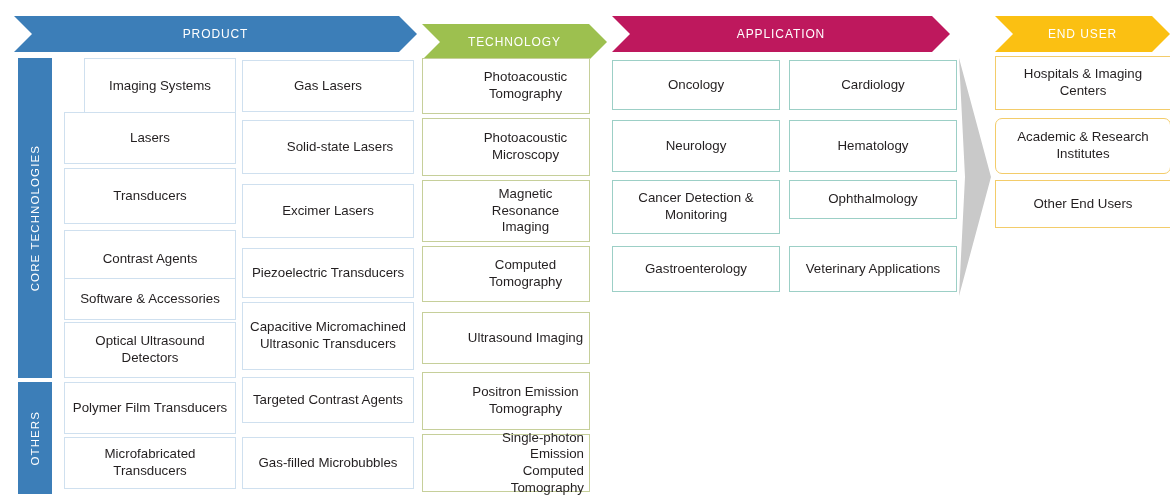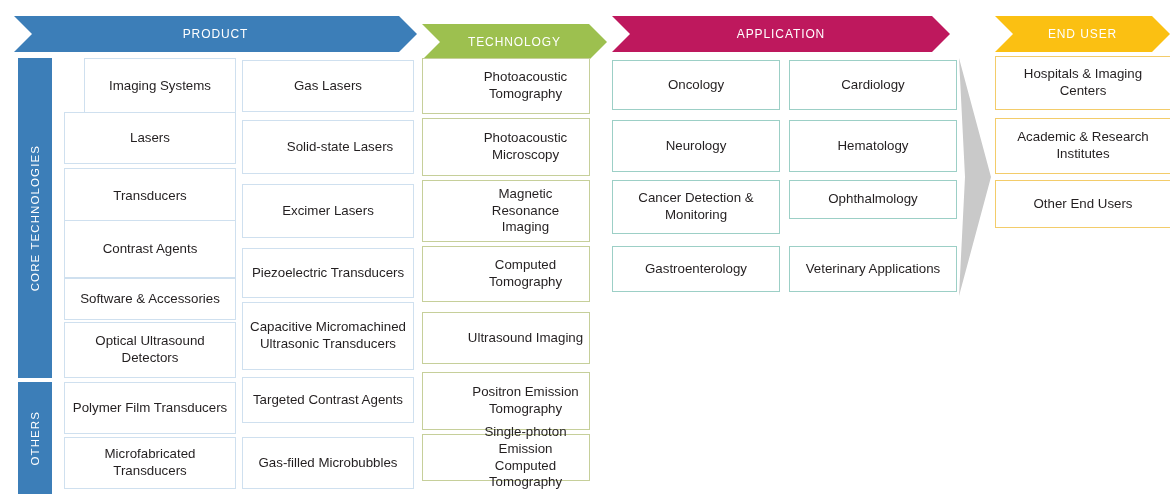--- a/index.html
+++ b/index.html
@@ -98,21 +98,21 @@
 <div class="col col-blue" id="col-product1">
     <div class="cell" style="top: 58px; height: 56px; margin-left: 20px;">
       <span>Imaging Systems</span>
     </div>
     <div class="cell" style="top: 112px; height: 52px;">
       <span>Lasers</span>
     </div>
     <div class="cell" style="top: 168px; height: 56px;">
       <span>Transducers</span>
     </div>
-    <div class="cell" style="top: 220px; height: 58px;">
+    <div class="cell" style="top: 230px; height: 58px;">
       <span>Contrast Agents</span>
     </div>
     <div class="cell" style="top: 278px; height: 42px;">
       <span>Software &amp; Accessories</span>
     </div>
     <div class="cell" style="top: 322px; height: 56px;">
       <span>Optical Ultrasound Detectors</span>
     </div>
     <div class="cell" style="top: 382px; height: 52px;">
       <span>Polymer Film Transducers</span>
@@ -156,21 +156,21 @@
     </div>
     <div class="cell" style="top: 246px; height: 56px;">
       <span>Computed Tomography</span>
     </div>
     <div class="cell" style="top: 312px; height: 52px;">
       <span>Ultrasound Imaging</span>
     </div>
     <div class="cell" style="top: 372px; height: 58px;">
       <span>Positron Emission Tomography</span>
     </div>
-    <div class="cell" style="top: 434px; height: 47px;">
+    <div class="cell" style="top: 434px; height: 58px; text-align: right;">
       <span>Single-photon Emission Computed Tomography</span>
     </div>
   </div>
 <div class="col col-teal" id="col-app1">
     <div class="cell" style="top: 60px; height: 50px;">
       <span>Oncology</span>
     </div>
     <div class="cell" style="top: 120px; height: 52px;">
       <span>Neurology</span>
     </div>
@@ -192,21 +192,21 @@
       <span>Ophthalmology</span>
     </div>
     <div class="cell" style="top: 246px; height: 46px;">
       <span>Veterinary Applications</span>
     </div>
   </div>
 <div class="col col-amber" id="col-end">
     <div class="cell" style="top: 56px; height: 54px;">
       <span>Hospitals &amp; Imaging Centers</span>
     </div>
-    <div class="cell" style="top: 118px; height: 56px;">
+    <div class="cell" style="top: 118px; height: 56px; border-radius: 7px;">
       <span>Academic &amp; Research Institutes</span>
     </div>
     <div class="cell" style="top: 180px; height: 48px;">
       <span>Other End Users</span>
     </div>
   </div>
 
 <div id="funnel" style="background: rgb(201, 201, 201);"></div>
 
 </body></html>

